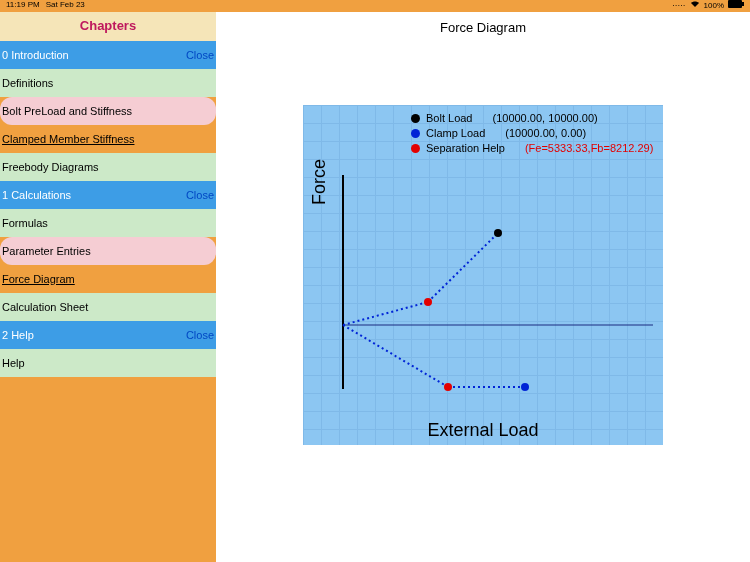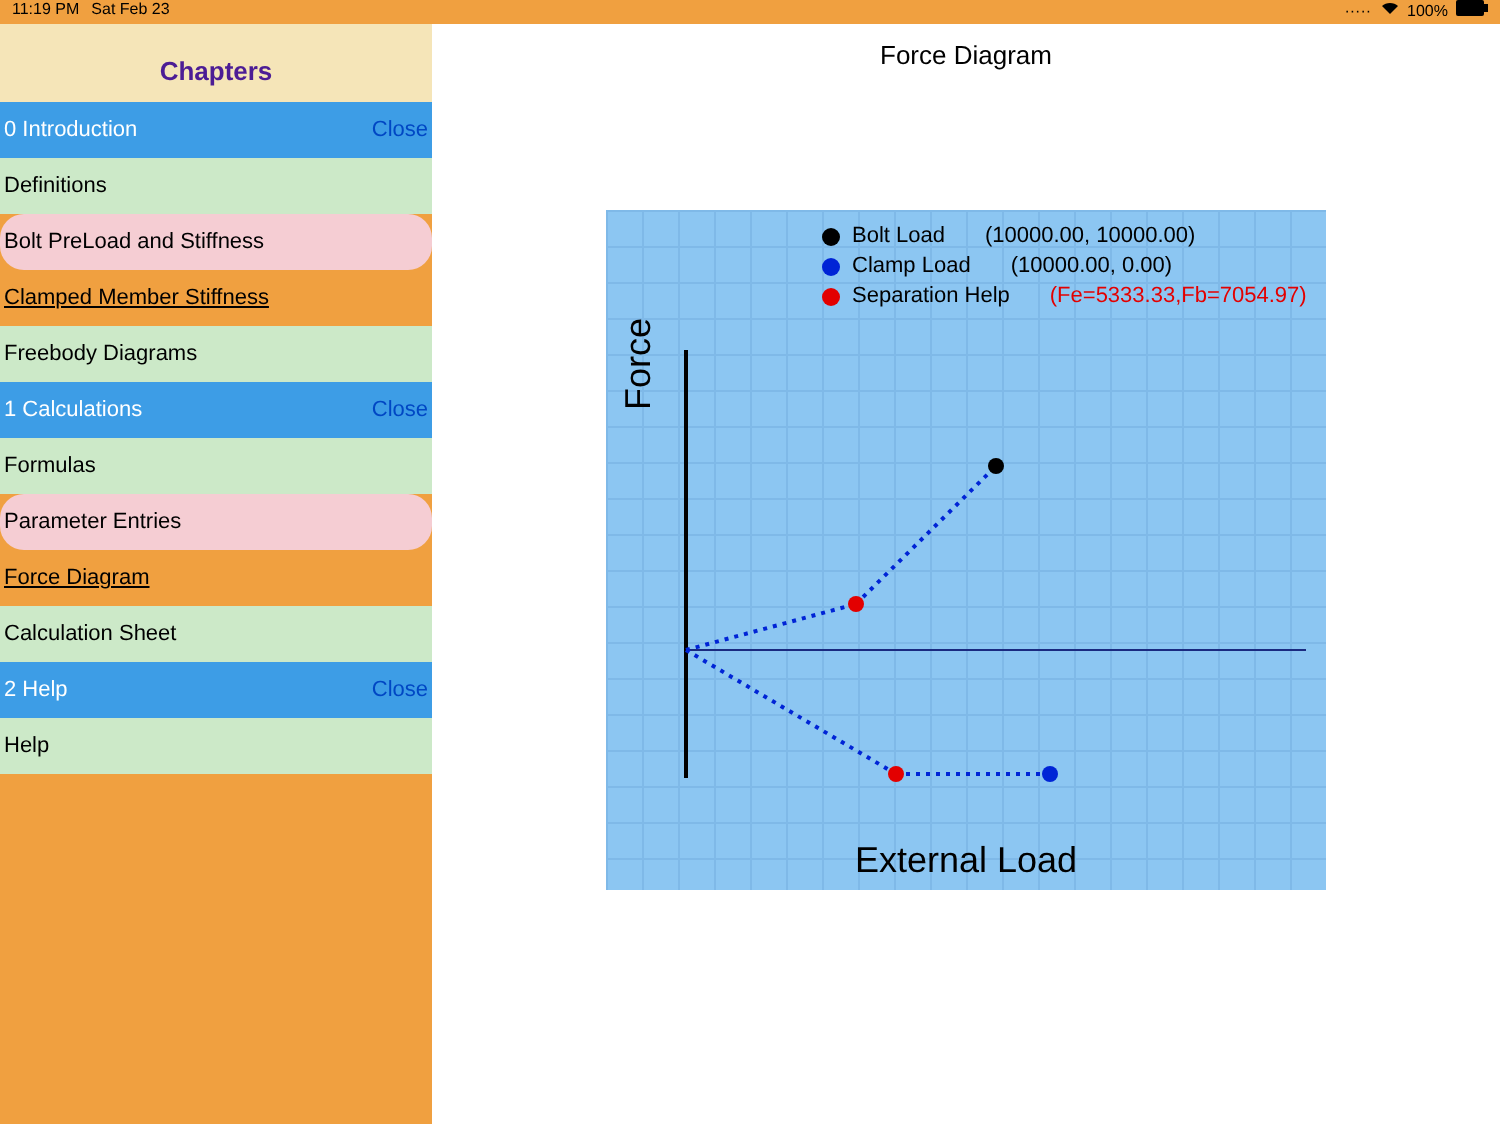--- a/index.html
+++ b/index.html
@@ -31,22 +31,22 @@
     width: 216px;
     background: #f0a040;
     display: flex;
     flex-direction: column;
   }
   .sidebar-header {
     background: #f5e5b8;
     text-align: center;
     font-weight: 600;
     font-size: 13px;
-    padding: 16px 0 8px 0;
-    color: #4c1d95;
+    padding: 6px 0 8px 0;
+    color: #be185d;
   }
   .row {
     font-size: 11px;
     padding: 8px 2px;
     display: flex;
     justify-content: space-between;
     align-items: center;
     border-bottom: 0;
   }
   .row .close { color: #0047c4; font-size:11px; }
@@ -201,21 +201,21 @@
             <span class="legend-val">(10000.00, 10000.00)</span>
           </div>
           <div class="legend-row">
             <span class="dot dot-blue"></span>
             <span>Clamp Load</span>
             <span class="legend-val">(10000.00,  0.00)</span>
           </div>
           <div class="legend-row">
             <span class="dot dot-red"></span>
             <span>Separation Help</span>
-            <span class="legend-val legend-val-red">(Fe=5333.33,Fb=7054.97)</span>
+            <span class="legend-val legend-val-red">(Fe=5333.33,Fb=8212.29)</span>
           </div>
         </div>
 
         <div class="ylabel">Force</div>
         <div class="xlabel">External Load</div>
 
         <svg width="360" height="332">
 
           <line x1="40" y1="70" x2="40" y2="284" stroke="#000" stroke-width="2"></line>
 

